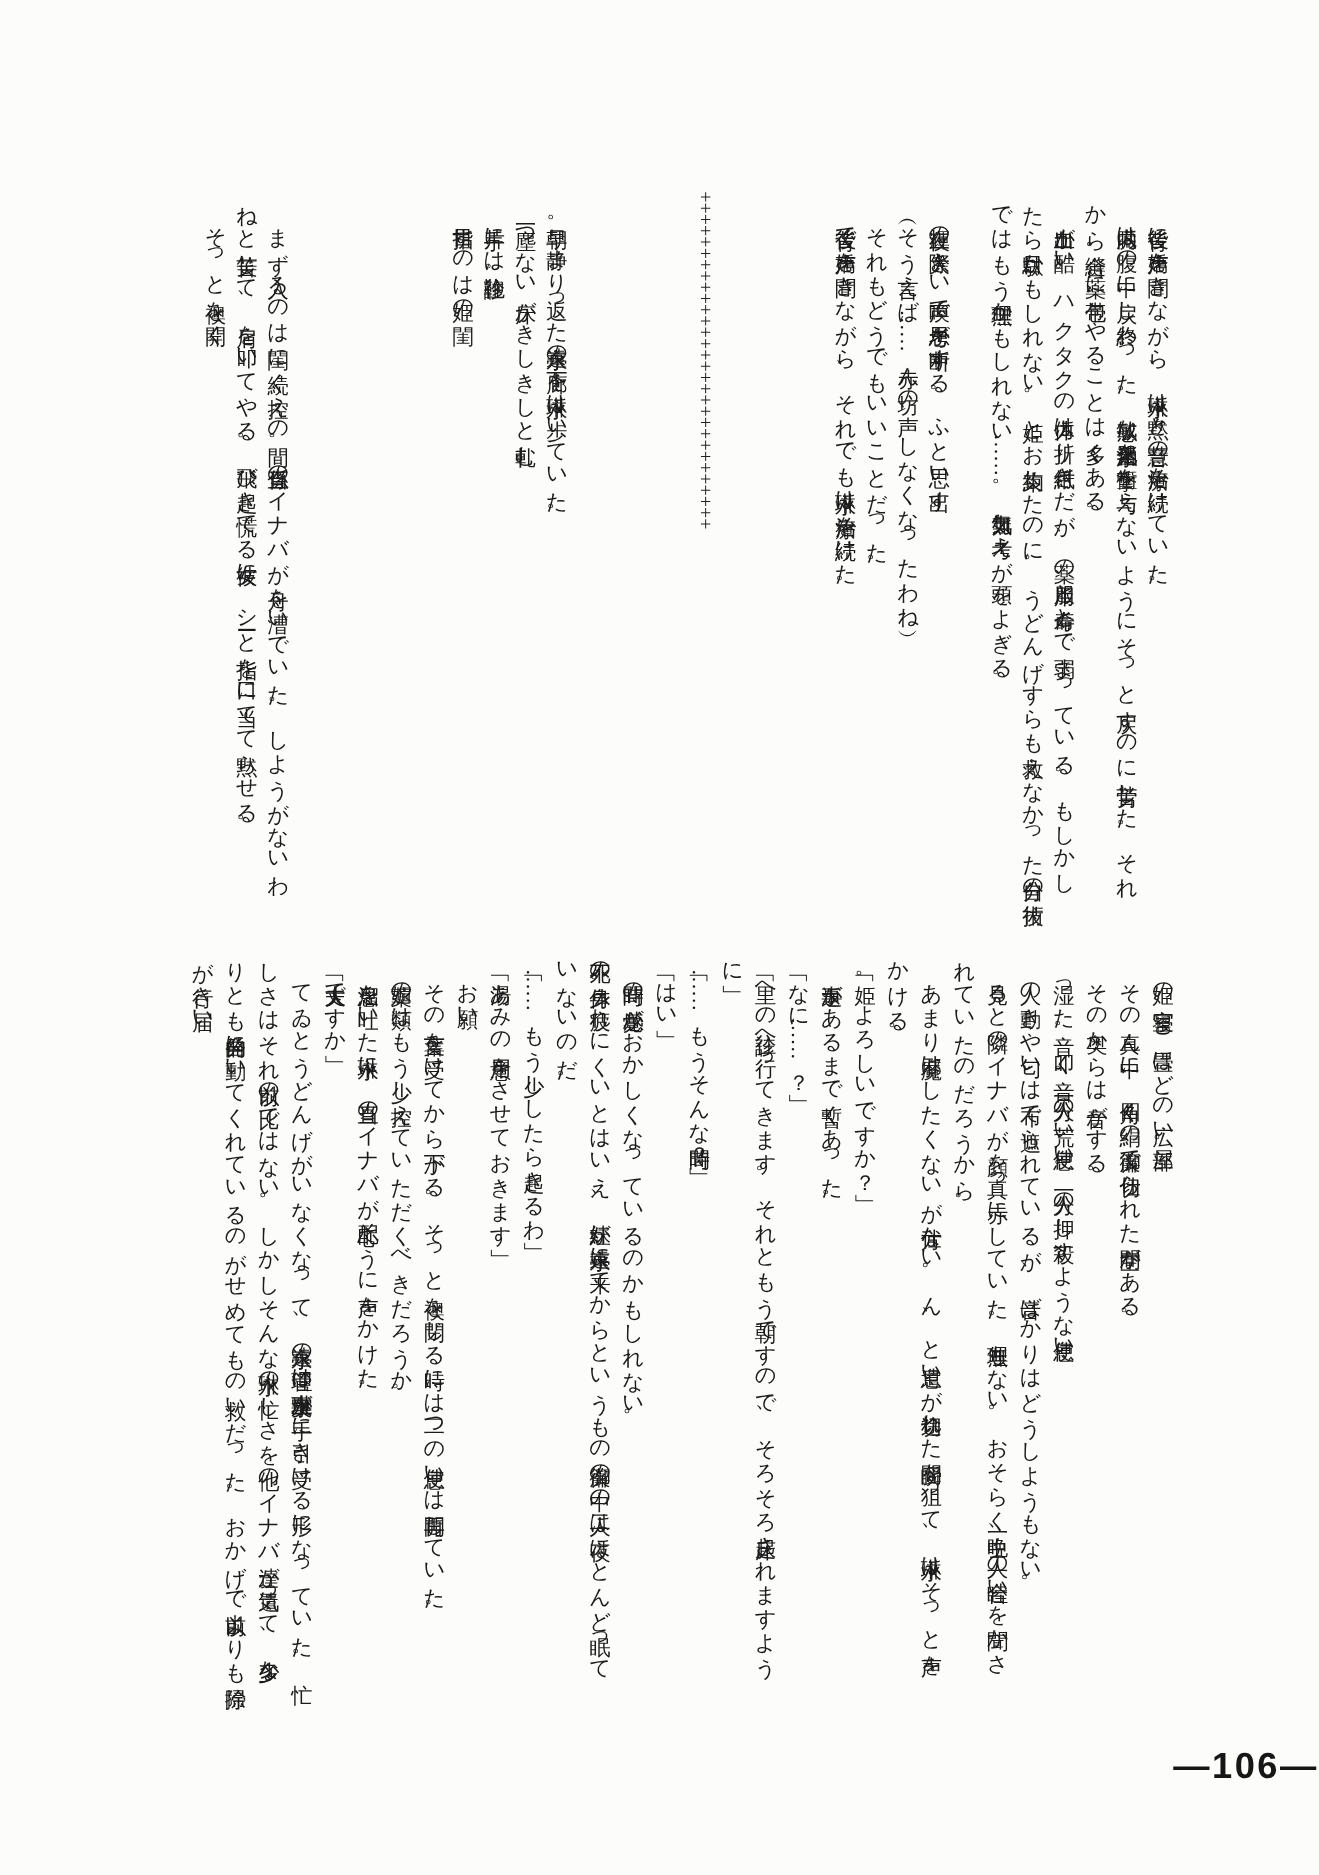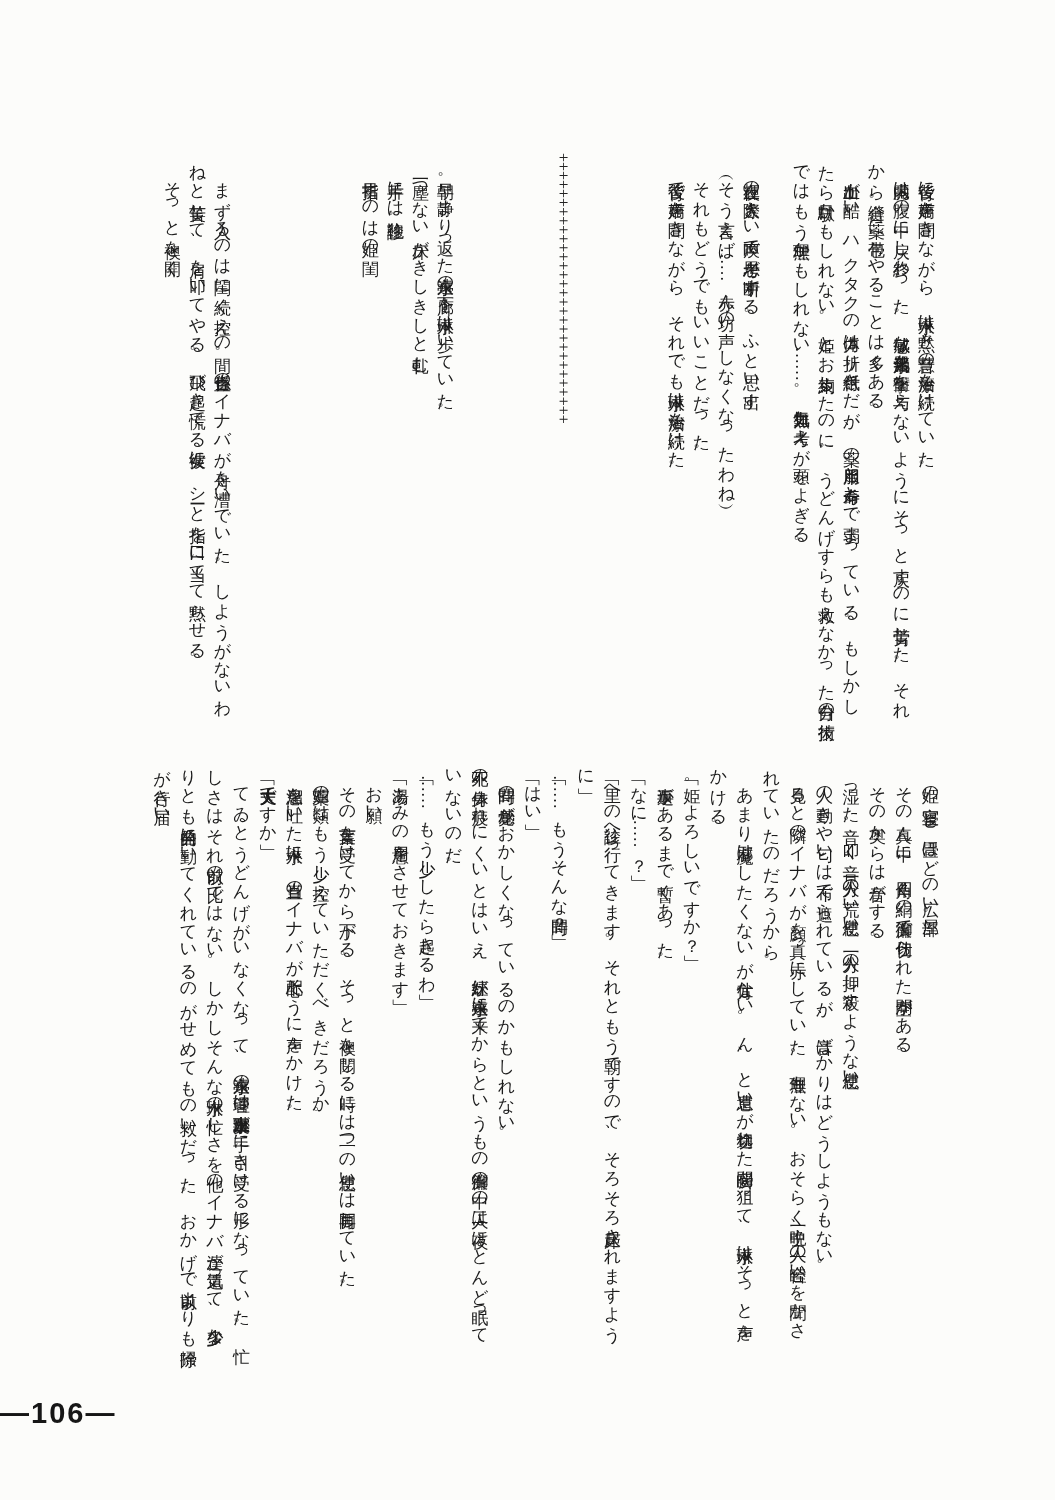--- a/index.html
+++ b/index.html
@@ -48,21 +48,21 @@
   
   .gap-a { margin-block-end: 25px !important; }
   .gap-b { margin-block-end: 88px !important; }
   .gap-c { margin-block-end: 93px !important; }
   .gap-d { margin-block-end: 123px !important; }
   .pagenum {
     position: absolute;
     top: 1397px;
     left: 0;
     width: 100%;
-    text-align: left;
+    text-align: right;
     font-family: "Liberation Sans", "DejaVu Sans", sans-serif;
     font-size: 29px;
     font-weight: 600;
     letter-spacing: 2px;
     color: #161616;
   }
 </style>
 </head>
 <body>
 

